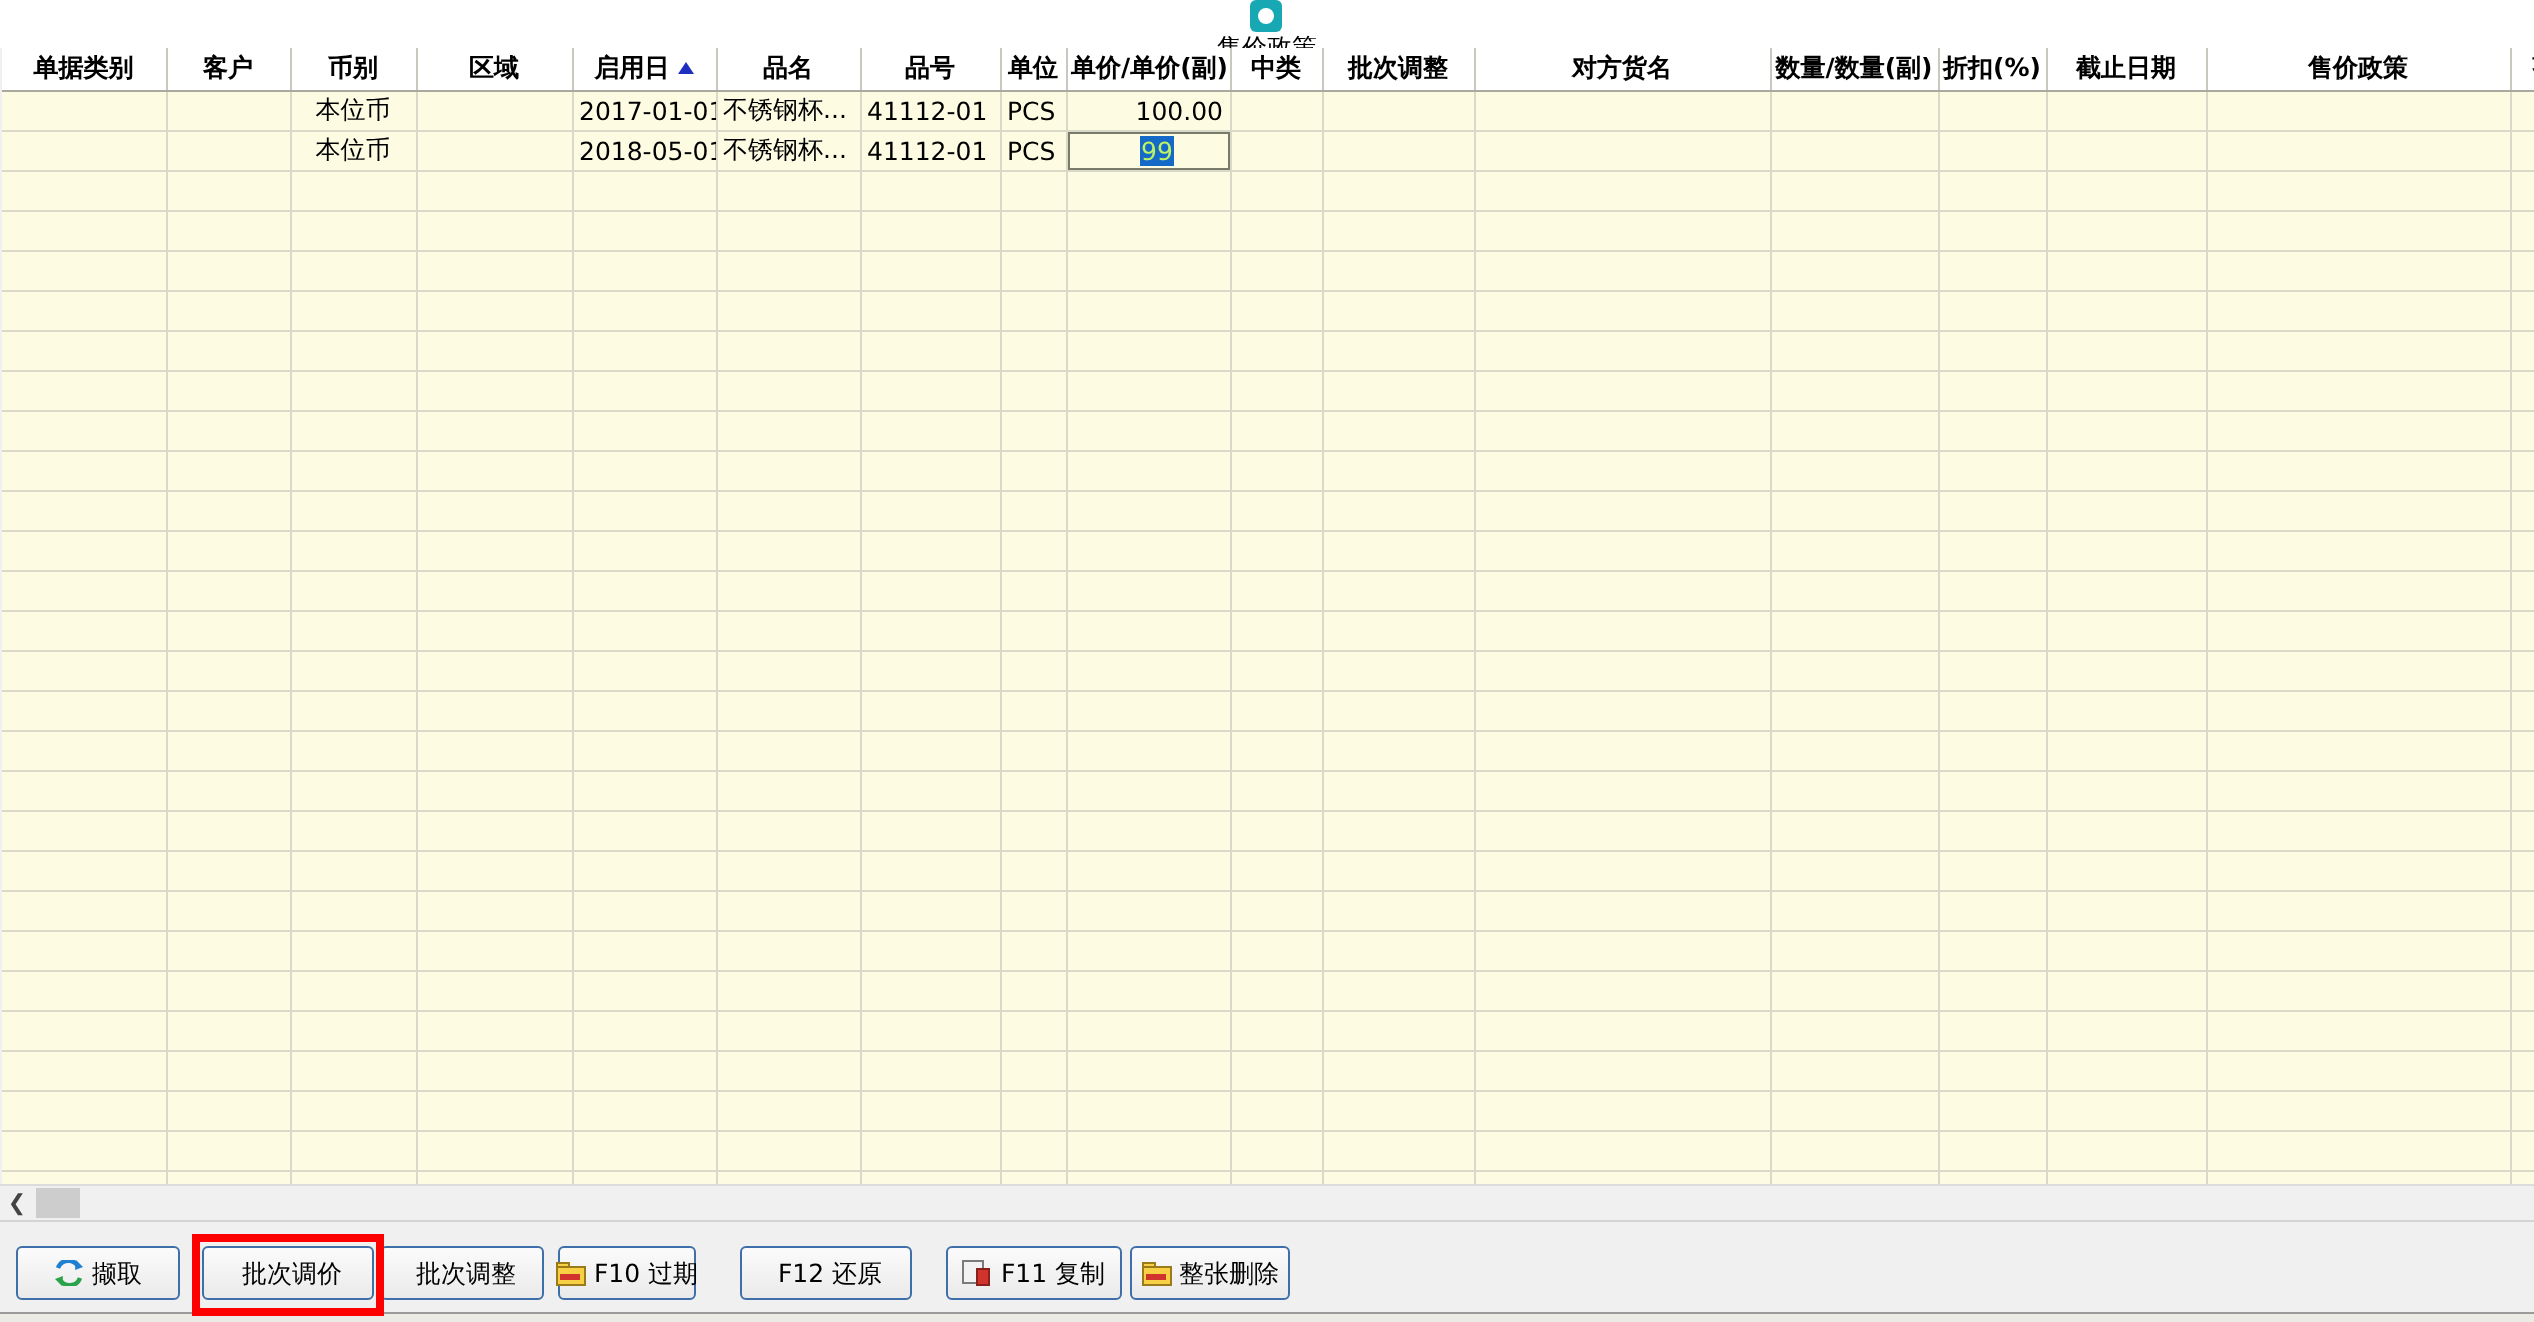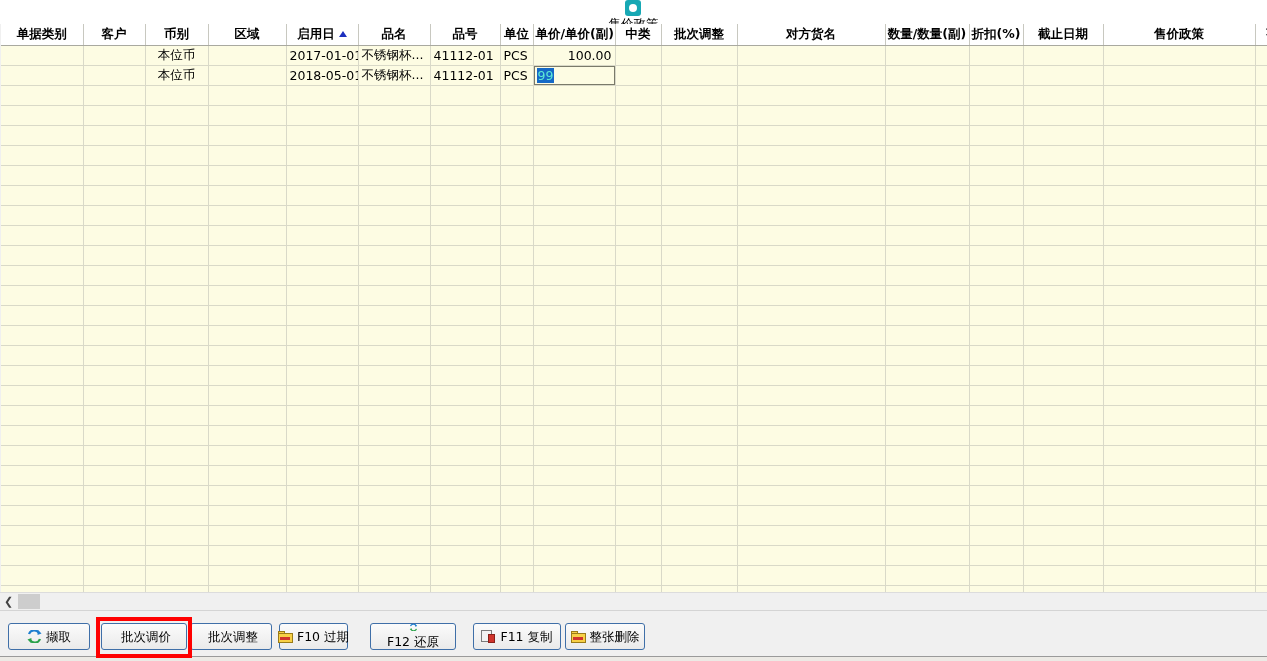--- a/index.html
+++ b/index.html
@@ -100,22 +100,23 @@
     padding: 0 3px;
     white-space: nowrap;
     overflow: hidden;
     color: #000;
   }
   td.num { text-align: right; }
   td.ctr { text-align: center; }
   td.lft { text-align: left; }
   .sel-text {
     background: #1569c7;
-    color: #5eead4;
+    color: #bef264;
     padding: 0 1px;
+    margin-left: 33px;
   }
   td.editing {
     background: #fdfce3;
     box-shadow: inset 0 0 0 1px #7a7a6a;
   }
 
   
   #hscroll {
     position: absolute; left: 0; top: 592px;
     width: 1267px; height: 18px;
@@ -807,21 +808,21 @@
       <span class="lbl">批次调整</span>
     </div>
     <div class="tbtn" style="left: 279px; width: 69px;">
       <span class="ico ico-folder">
         <span class="tab"></span>
         <span class="body"></span>
         <span class="bar"></span>
       </span>
       <span class="lbl">F10 过期</span>
     </div>
-    <div class="tbtn" style="left: 370px; width: 86px; flex-direction: column;">
+    <div class="tbtn" style="left: 370px; width: 86px;">
       <svg width="15" height="13" viewBox="0 0 15 13">
         <path d="M2 4 A5.5 5.5 0 0 1 12 3.2" fill="none" stroke="#1f7fd0" stroke-width="2.2"></path>
         <path d="M13 9 A5.5 5.5 0 0 1 3 9.8" fill="none" stroke="#2aa24a" stroke-width="2.2"></path>
         <path d="M11 0 L14.5 3.5 L10.5 5 Z" fill="#1f7fd0"></path>
         <path d="M4 13 L0.5 9.5 L4.5 8 Z" fill="#2aa24a"></path>
       </svg>
       <span class="lbl">F12 还原</span>
     </div>
     <div class="tbtn" style="left: 473px; width: 88px;">
       <span class="ico ico-copy">

